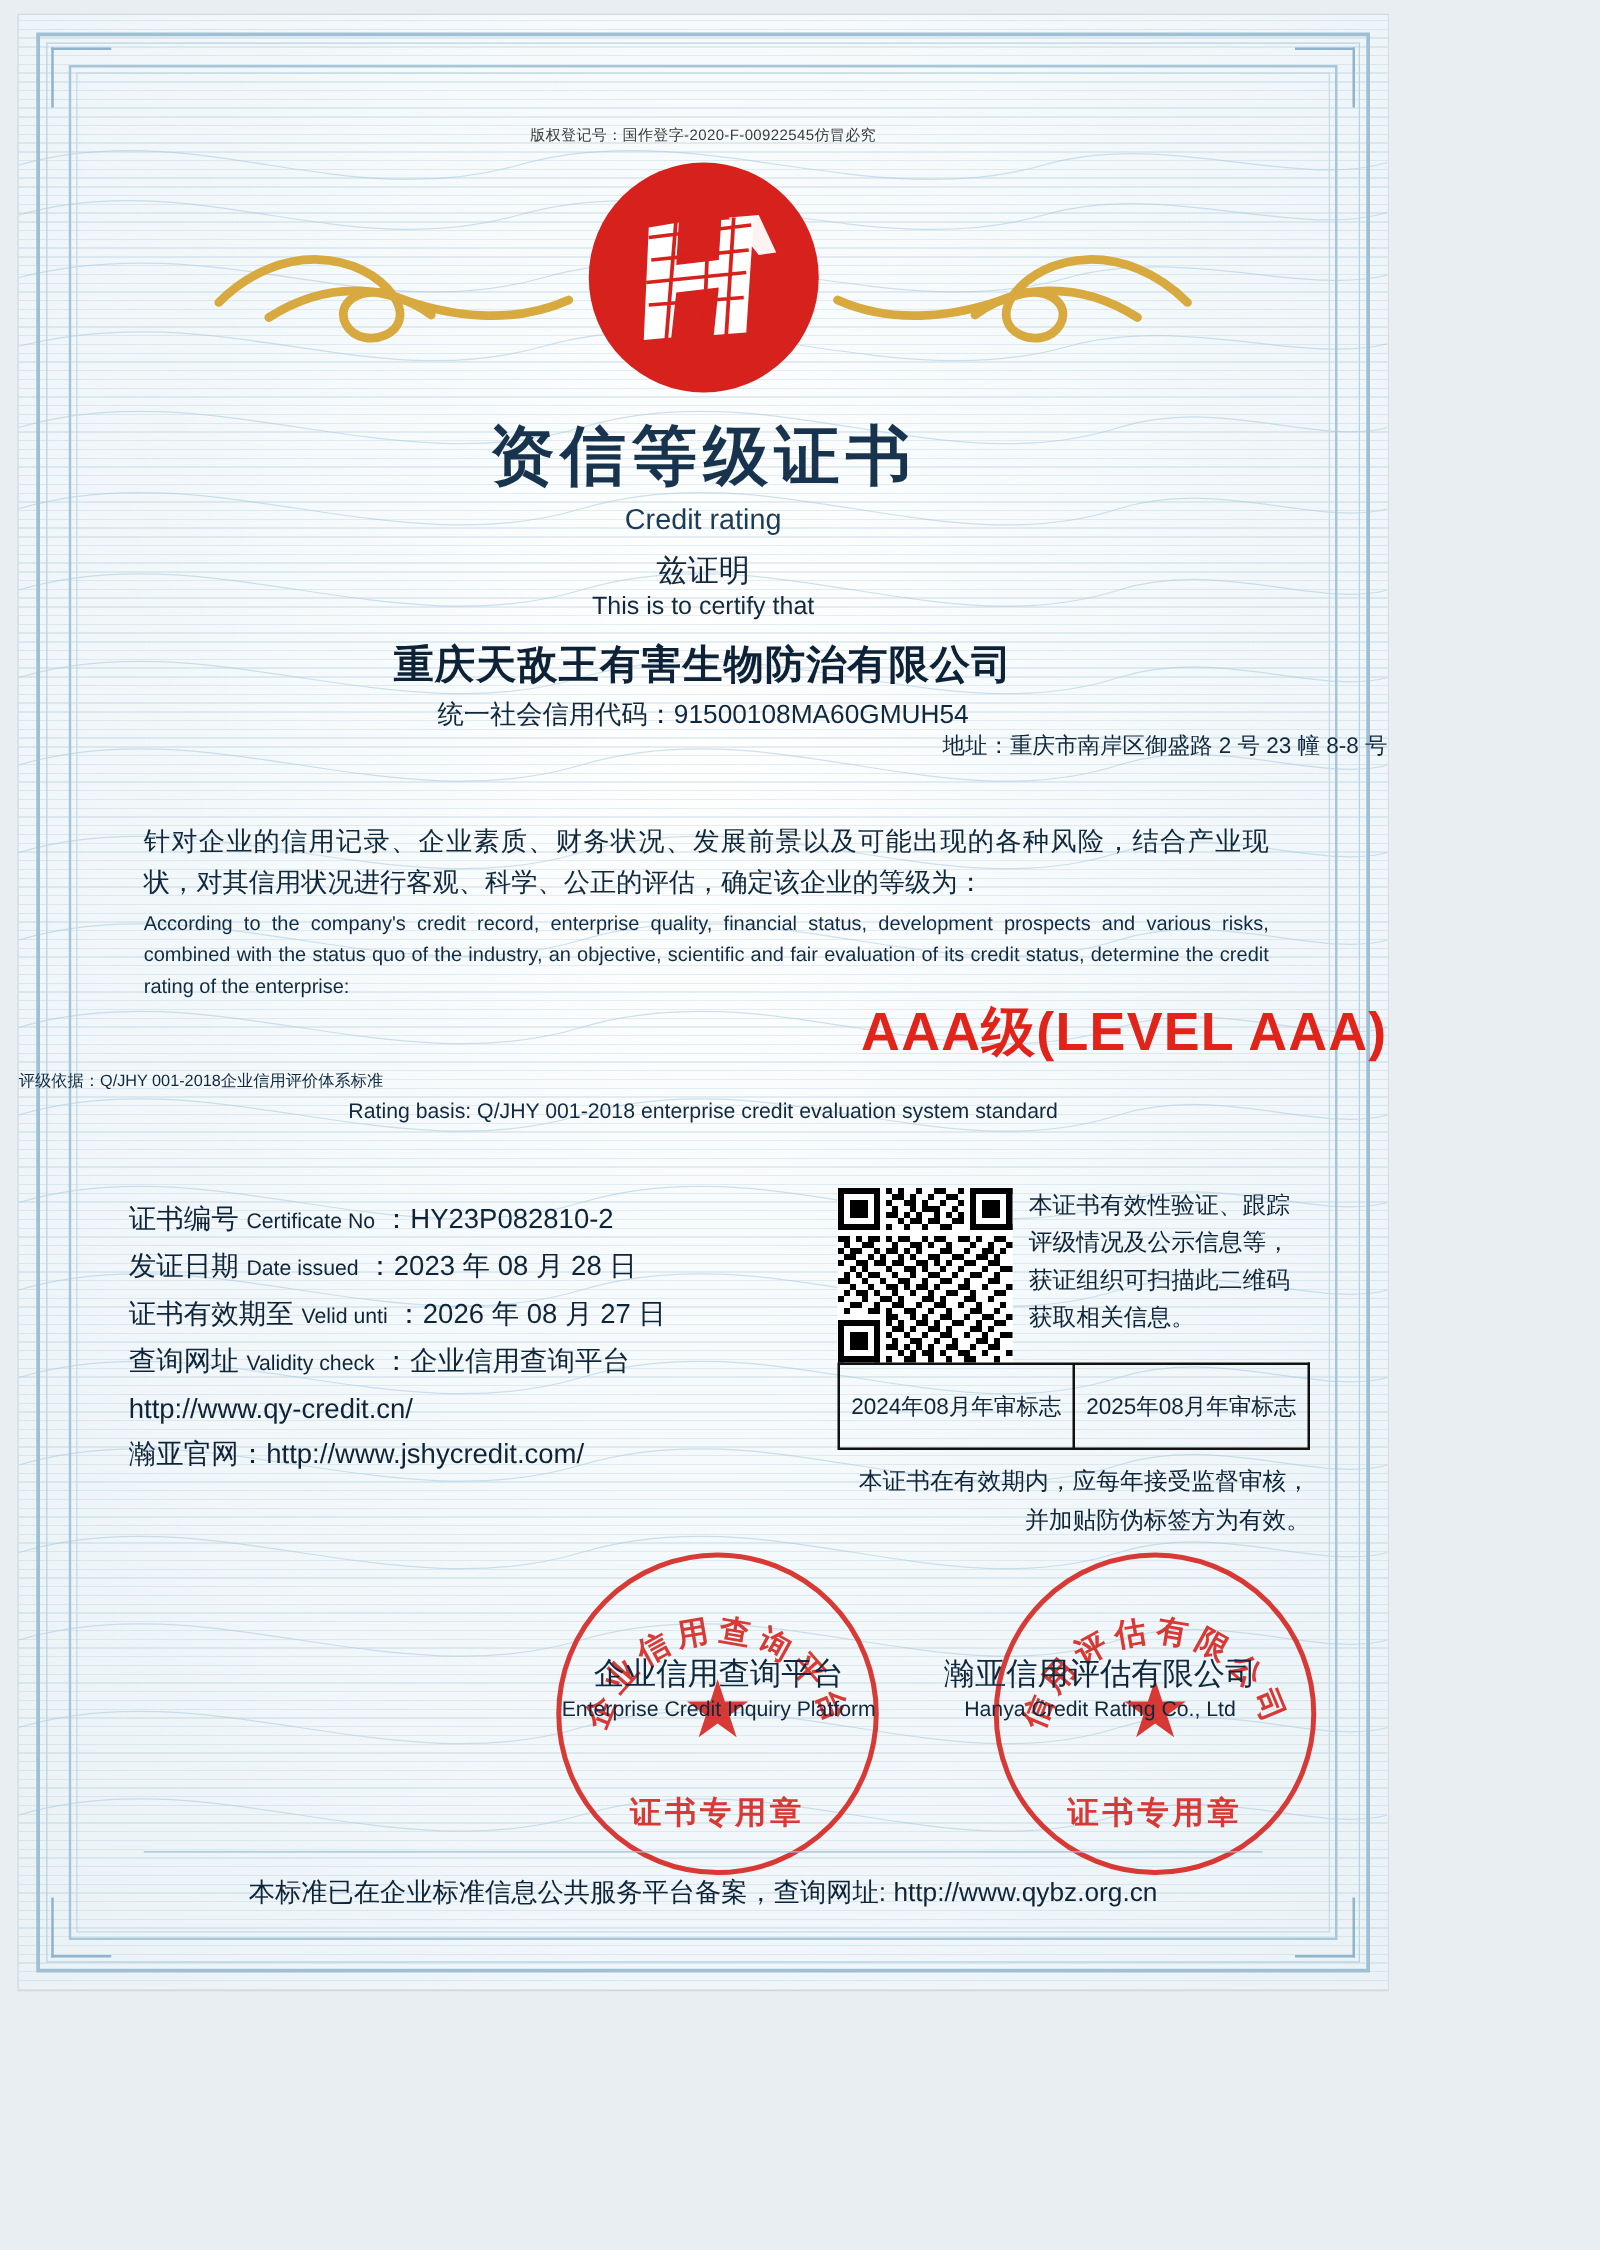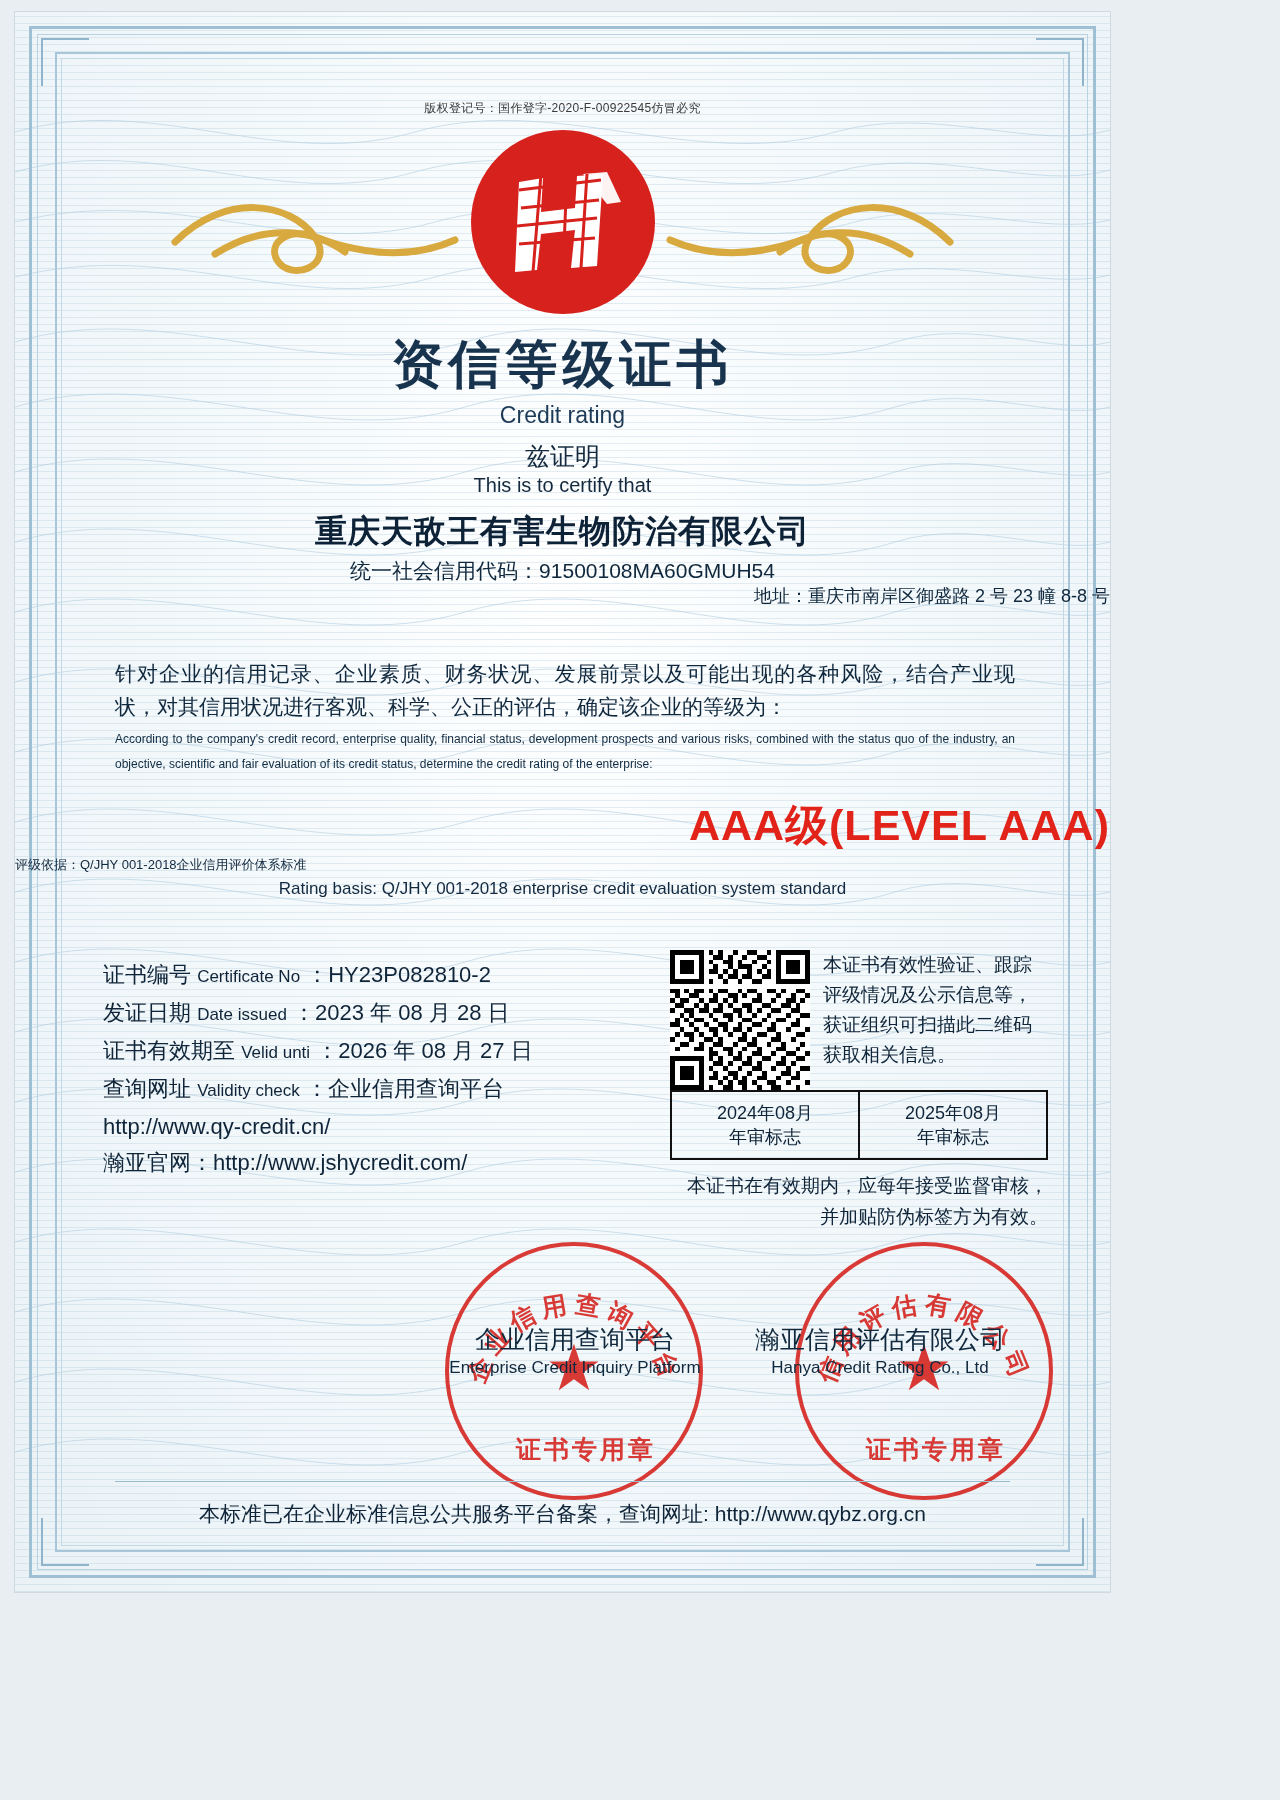--- a/index.html
+++ b/index.html
@@ -99,21 +99,21 @@
     font-size:18px;color:#10283d;
   }
 
   .para{
     position:absolute;left:100px;right:95px;top:645px;
   }
   .para .cn{
     font-size:21px;line-height:33px;color:#10283d;text-align:justify;
   }
   .para .en{
-    margin-top:4px;font-size:12px;line-height:25px;color:#102b42;text-align:justify;
+    margin-top:4px;font-size:16px;line-height:25px;color:#102b42;text-align:justify;
   }
 
   .level{
     position:absolute;top:785px;left:0;width:100%;text-align:right;
     font-size:43px;font-weight:bold;color:#e1231a;letter-spacing:1px;
   }
   .basis-cn{
     position:absolute;top:844px;left:0;width:100%;text-align:left;
     font-size:13px;color:#12293f;
   }
@@ -138,40 +138,40 @@
   .qr svg{display:block;}
   .qr-note{
     position:absolute;left:808px;top:938px;width:225px;
     font-size:19px;line-height:30px;color:#0f2438;
   }
   .stamp-boxes{
     position:absolute;left:655px;top:1078px;width:378px;height:70px;
     display:flex;
   }
   .stamp-box{
-    flex:1;border:2px solid #111;display:flex;flex-direction:column;
+    flex:1;border:2px solid #111;display:flex;flex-direction:row;
     align-items:center;justify-content:center;font-size:18px;color:#0f2438;line-height:24px;
   }
   .stamp-box + .stamp-box{border-left:none;}
   .annual-note{
     position:absolute;left:655px;top:1158px;width:378px;
     font-size:19px;line-height:31px;color:#0f2438;text-align:right;
   }
 
   
   .seal{
     position:absolute;width:250px;height:250px;border-radius:50%;
     border:4px solid #d5201b;opacity:.88;
   }
   .seal .star{
     position:absolute;left:50%;top:50%;transform:translate(-50%,-55%);
     font-size:64px;color:#d5201b;line-height:1;
   }
   .seal .btm{
-    position:absolute;left:12px;bottom:30px;width:100%;text-align:center;
+    position:absolute;left:0;bottom:30px;width:100%;text-align:center;
     font-size:25px;color:#d5201b;letter-spacing:3px;font-weight:bold;
   }
   .seal svg{position:absolute;left:0;top:0;}
   #seal-left{left:430px;top:1230px;}
   #seal-right{left:780px;top:1230px;}
 
   .org{
     position:absolute;width:320px;text-align:center;color:#10283d;
   }
   .org .cn{font-size:25px;line-height:34px;}

